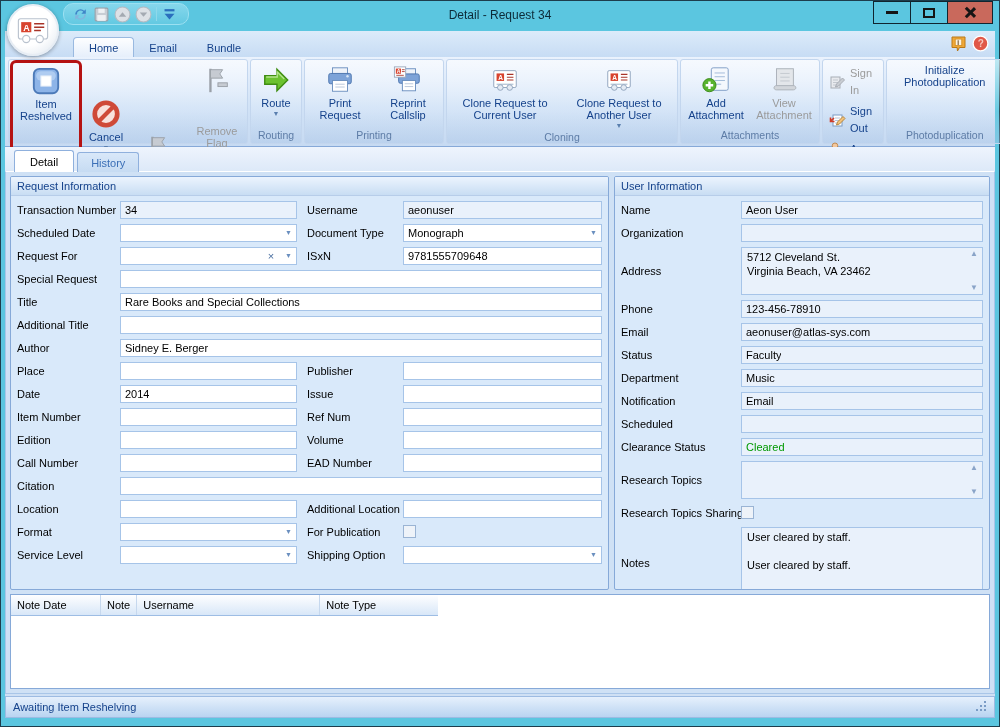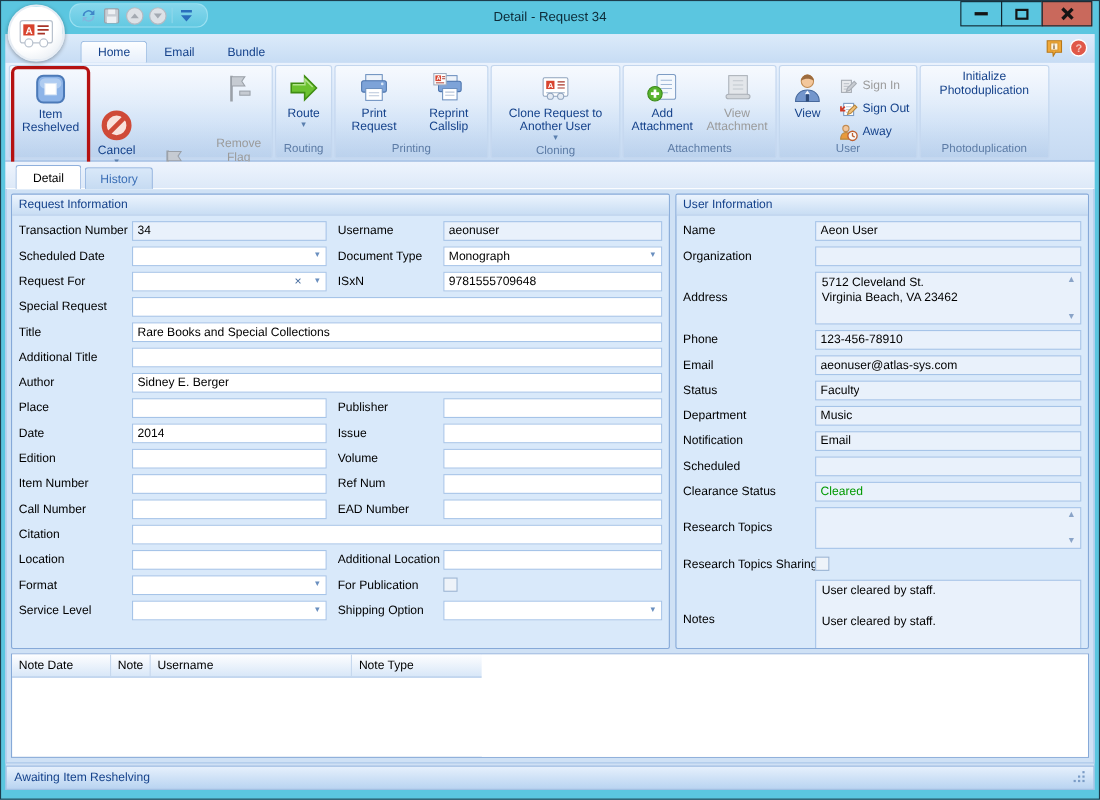--- a/index.html
+++ b/index.html
@@ -279,20 +279,32 @@
             <div class="rbtn" style="width: 112px;">
               <span class="ricon"><svg viewBox="0 0 32 32">
                   <rect x="4" y="6" width="24" height="18" rx="1.5" fill="#fff" stroke="#8fa3bd"></rect>
                   <rect x="7" y="9" width="8" height="8" fill="#d8432e"></rect>
                   <text x="8.8" y="15.8" font-size="7" fill="#fff" font-weight="bold">A</text>
                   <path d="M18 10h7M18 13h7M18 16h7" stroke="#a83428" stroke-width="1.2"></path>
                   <path d="M7 20.5h18" stroke="#9bb0c8"></path>
                   <circle cx="11" cy="24" r="3" fill="#e4ebf4" stroke="#8fa3bd"></circle>
                   <circle cx="21" cy="24" r="3" fill="#e4ebf4" stroke="#8fa3bd"></circle>
                 </svg></span>
+              <span class="rlbl">Clone Request to Current User</span>
+            </div>
+            <div class="rbtn" style="width: 112px;">
+              <span class="ricon"><svg viewBox="0 0 32 32">
+                  <rect x="4" y="6" width="24" height="18" rx="1.5" fill="#fff" stroke="#8fa3bd"></rect>
+                  <rect x="7" y="9" width="8" height="8" fill="#d8432e"></rect>
+                  <text x="8.8" y="15.8" font-size="7" fill="#fff" font-weight="bold">A</text>
+                  <path d="M18 10h7M18 13h7M18 16h7" stroke="#a83428" stroke-width="1.2"></path>
+                  <path d="M7 20.5h18" stroke="#9bb0c8"></path>
+                  <circle cx="11" cy="24" r="3" fill="#e4ebf4" stroke="#8fa3bd"></circle>
+                  <circle cx="21" cy="24" r="3" fill="#e4ebf4" stroke="#8fa3bd"></circle>
+                </svg></span>
               <span class="rlbl">Clone Request to Another User</span>
               <span class="rarrow">▼</span>
             </div>
           </div>
           <div class="rglabel">Cloning</div>
         </div>
         <div class="rgroup">
           <div class="rbtns">
             <div class="rbtn" style="width: 66px;">
               <span class="ricon"><svg viewBox="0 0 32 32">
@@ -309,30 +321,20 @@
                   <path d="M12 9h10M12 13h10M12 17h10" stroke="#c2c7ce"></path>
                   <path d="M8 26.5c-3.5 0-3.5-4.5 0-4.5h18c3.5 0 3.5 4.5 0 4.5z" fill="#d2d6db" stroke="#aab0b8"></path>
                 </svg></span>
               <span class="rlbl">View Attachment</span>
             </div>
           </div>
           <div class="rglabel">Attachments</div>
         </div>
         <div class="rgroup">
           <div class="rbtns">
-            <div class="rbtn" style="width: 46px;">
-              <span class="ricon"><svg viewBox="0 0 32 32">
-                  <path d="M4.5 29c0-7 5-11 11.5-11s11.5 4 11.5 11z" fill="#7396cc" stroke="#47699c"></path>
-                  <path d="M16 18.5l-2.5 3.5h5z" fill="#f4f7fb"></path>
-                  <path d="M16 22v7" stroke="#2d4a78" stroke-width="3"></path>
-                  <circle cx="16" cy="9.5" r="6" fill="#f3c79c" stroke="#c08b52"></circle>
-                  <path d="M10 9a6 6 0 0 1 12 0c-2-1.5-4-2-6-2s-4 .5-6 2z" fill="#9c6b3f"></path>
-                </svg></span>
-              <span class="rlbl">View</span>
-            </div>
             <div class="smallcol">
               <div class="rsmall disabled">
                 <span class="sicon">
                   <svg viewBox="0 0 17 17">
                     <rect x="2" y="3" width="9" height="11" fill="#e8eaee" stroke="#a8adb5"></rect>
                     <path d="M4 6h5M4 8.5h5M4 11h3" stroke="#c2c7ce"></path>
                     <path d="M15 3.5l-6 6-1 3 3-1 6-6z" fill="#c8ccd2" stroke="#a8adb5" transform="translate(-1.5 .5)"></path>
                   </svg>
                 </span>
                 <span class="slbl">Sign In</span>
@@ -458,35 +460,35 @@
                 <span class="flbl l1">Date</span>
                 <div class="inp f1">
                   <span class="val">2014</span>
                 </div>
                 <span class="flbl l2">Issue</span>
                 <div class="inp f2">
                   <span class="val"></span>
                 </div>
               </div>
               <div class="frow">
+                <span class="flbl l1">Item Number</span>
+                <div class="inp f1">
+                  <span class="val"></span>
+                </div>
+                <span class="flbl l2">Ref Num</span>
+                <div class="inp f2">
+                  <span class="val"></span>
+                </div>
+              </div>
+              <div class="frow">
                 <span class="flbl l1">Edition</span>
                 <div class="inp f1">
                   <span class="val"></span>
                 </div>
                 <span class="flbl l2">Volume</span>
-                <div class="inp f2">
-                  <span class="val"></span>
-                </div>
-              </div>
-              <div class="frow">
-                <span class="flbl l1">Item Number</span>
-                <div class="inp f1">
-                  <span class="val"></span>
-                </div>
-                <span class="flbl l2">Ref Num</span>
                 <div class="inp f2">
                   <span class="val"></span>
                 </div>
               </div>
               <div class="frow">
                 <span class="flbl l1">Call Number</span>
                 <div class="inp f1">
                   <span class="val"></span>
                 </div>
                 <span class="flbl l2">EAD Number</span>

